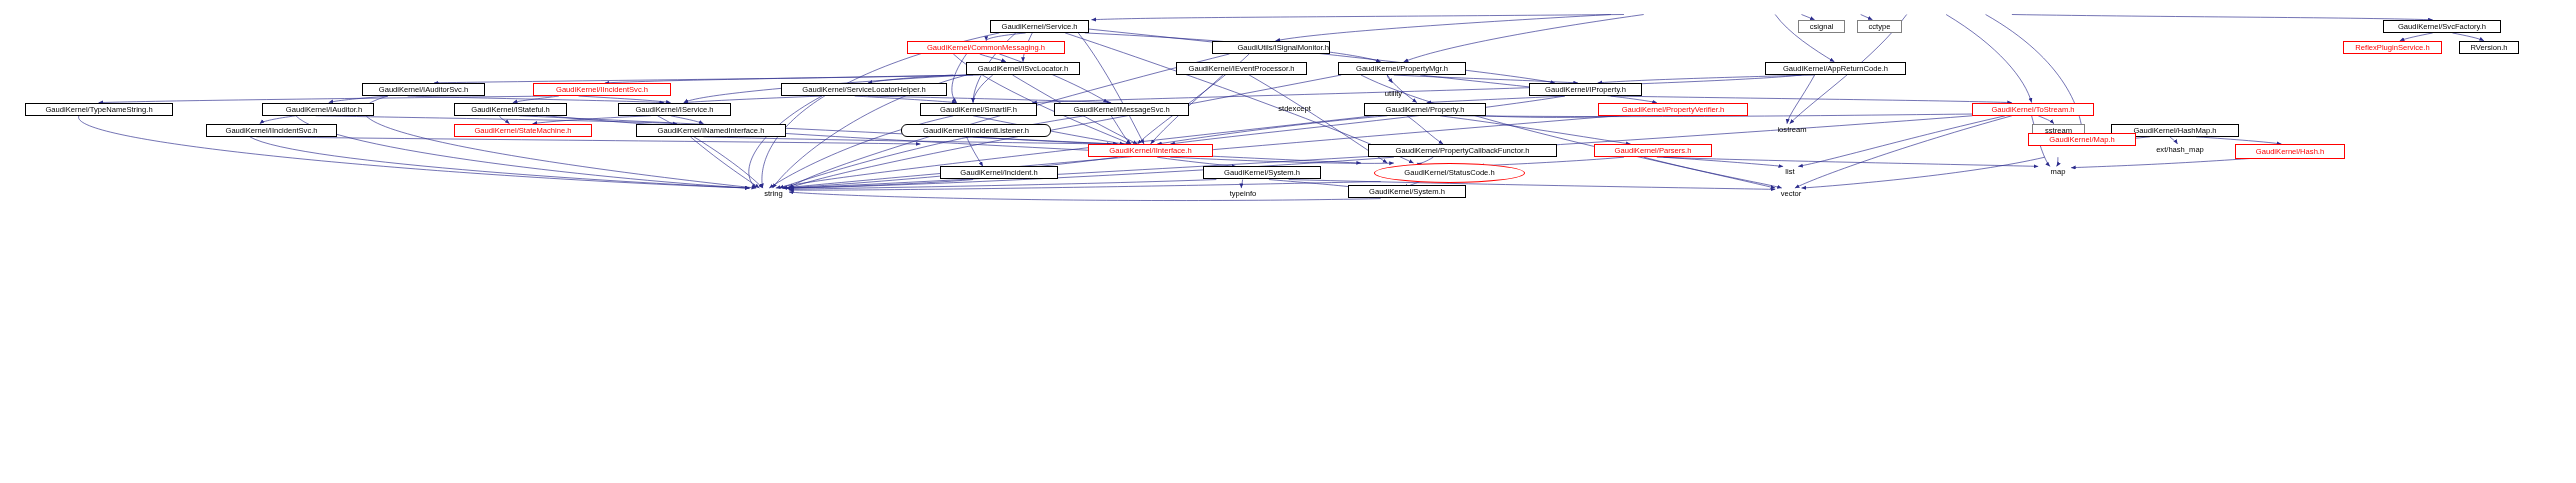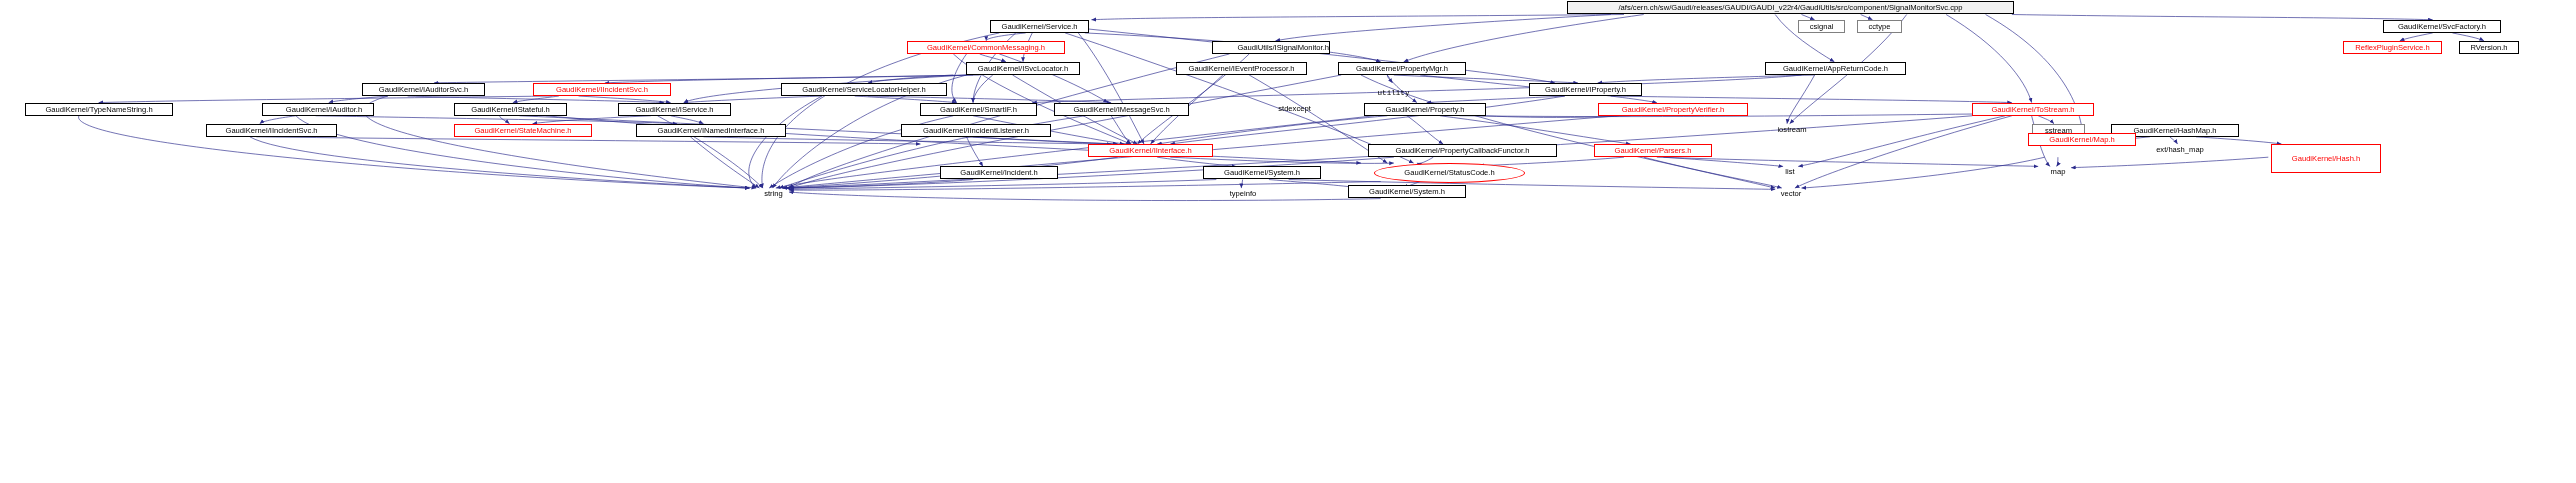--- a/index.html
+++ b/index.html
@@ -220,23 +220,20 @@
     <path d="M1850,273 C1600,282 1280,286 1200,288"></path>
     <path d="M1960,273 C2300,282 2600,286 2700,288"></path>
 
     <path d="M2160,276 C2150,280 2140,283 2135,286"></path>
     <path d="M2100,276 C1700,285 1300,290 1200,289"></path>
 
     <path d="M2100,302 C1700,310 1300,300 1200,292"></path>
   </g>
 </svg>
 
-<div class="node root" style="left:1567px; top:1.3px; width:447px; height:13px;">
-      <span>/afs/cern.ch/sw/Gaudi/releases/GAUDI/GAUDI_v22r4/GaudiUtils/src/component/SignalMonitorSvc.cpp</span>
-    </div>
 
 <div class="node box" style="left:990px; top:20px; width:99px; height:13px;">
       <span>GaudiKernel/Service.h</span>
     </div>
 <div class="node box-gray" style="left:1798px; top:20px; width:47px; height:13px;">
       <span>csignal</span>
     </div>
 <div class="node box-gray" style="left:1857px; top:20px; width:45px; height:13px;">
       <span>cctype</span>
     </div>
@@ -275,21 +272,21 @@
     </div>
 <div class="node box-red" style="left:533px; top:83px; width:138px; height:13px;">
       <span>GaudiKernel/IIncidentSvc.h</span>
     </div>
 <div class="node box" style="left:781px; top:83px; width:166px; height:13px;">
       <span>GaudiKernel/ServiceLocatorHelper.h</span>
     </div>
 <div class="node box" style="left:1529px; top:83px; width:113px; height:13px;">
       <span>GaudiKernel/IProperty.h</span>
     </div>
-<div class="node plain" style="left:1374px; top:88px; width:39px; height:12px;font-family:Liberation Mono, monospace;">
+<div class="node plain" style="left:1374px; top:88px; width:39px; height:12px;">
       <span>utility</span>
     </div>
 
 <div class="node box" style="left:25px; top:103px; width:148px; height:13px;">
       <span>GaudiKernel/TypeNameString.h</span>
     </div>
 <div class="node box" style="left:262px; top:103px; width:112px; height:13px;padding-left:12px;">
       <span>GaudiKernel/IAuditor.h</span>
     </div>
 <div class="node box" style="left:454px; top:103px; width:113px; height:13px;">
@@ -319,21 +316,21 @@
 
 <div class="node box" style="left:206px; top:124px; width:131px; height:13px;">
       <span>GaudiKernel/IIncidentSvc.h</span>
     </div>
 <div class="node box-red" style="left:454px; top:124px; width:138px; height:13px;">
       <span>GaudiKernel/StateMachine.h</span>
     </div>
 <div class="node box" style="left:636px; top:124px; width:150px; height:13px;">
       <span>GaudiKernel/INamedInterface.h</span>
     </div>
-<div class="node box" style="left:901px; top:124px; width:150px; height:13px;">
+<div class="node box" style="left:901px; top:124px; width:150px; height:13px;border-radius:6px;">
       <span>GaudiKernel/IIncidentListener.h</span>
     </div>
 <div class="node plain" style="left:1769px; top:124px; width:46px; height:12px;">
       <span>iostream</span>
     </div>
 <div class="node box-gray" style="left:2032px; top:124px; width:53px; height:13px;">
       <span>sstream</span>
     </div>
 <div class="node box" style="left:2111px; top:124px; width:128px; height:13px;">
       <span>GaudiKernel/HashMap.h</span>
@@ -347,21 +344,21 @@
     </div>
 <div class="node box-red" style="left:1594px; top:144px; width:118px; height:13px;">
       <span>GaudiKernel/Parsers.h</span>
     </div>
 <div class="node box-red" style="left:2028px; top:133px; width:108px; height:13px;">
       <span>GaudiKernel/Map.h</span>
     </div>
 <div class="node plain" style="left:2150px; top:144px; width:60px; height:12px;">
       <span>ext/hash_map</span>
     </div>
-<div class="node box-red" style="left:2235px; top:144px; width:110px; height:29px;margin-left:36px;">
+<div class="node box-red" style="left:2235px; top:144px; width:110px; height:15px;">
       <span>GaudiKernel/Hash.h</span>
     </div>
 
 <div class="node box" style="left:940px; top:166px; width:118px; height:13px;">
       <span>GaudiKernel/Incident.h</span>
     </div>
 <div class="node box" style="left:1203px; top:166px; width:118px; height:13px;text-align:right;">
       <span>GaudiKernel/System.h</span>
     </div>
 <div class="node ellipse-red" style="left:1374px; top:163px; width:151px; height:20px;">

